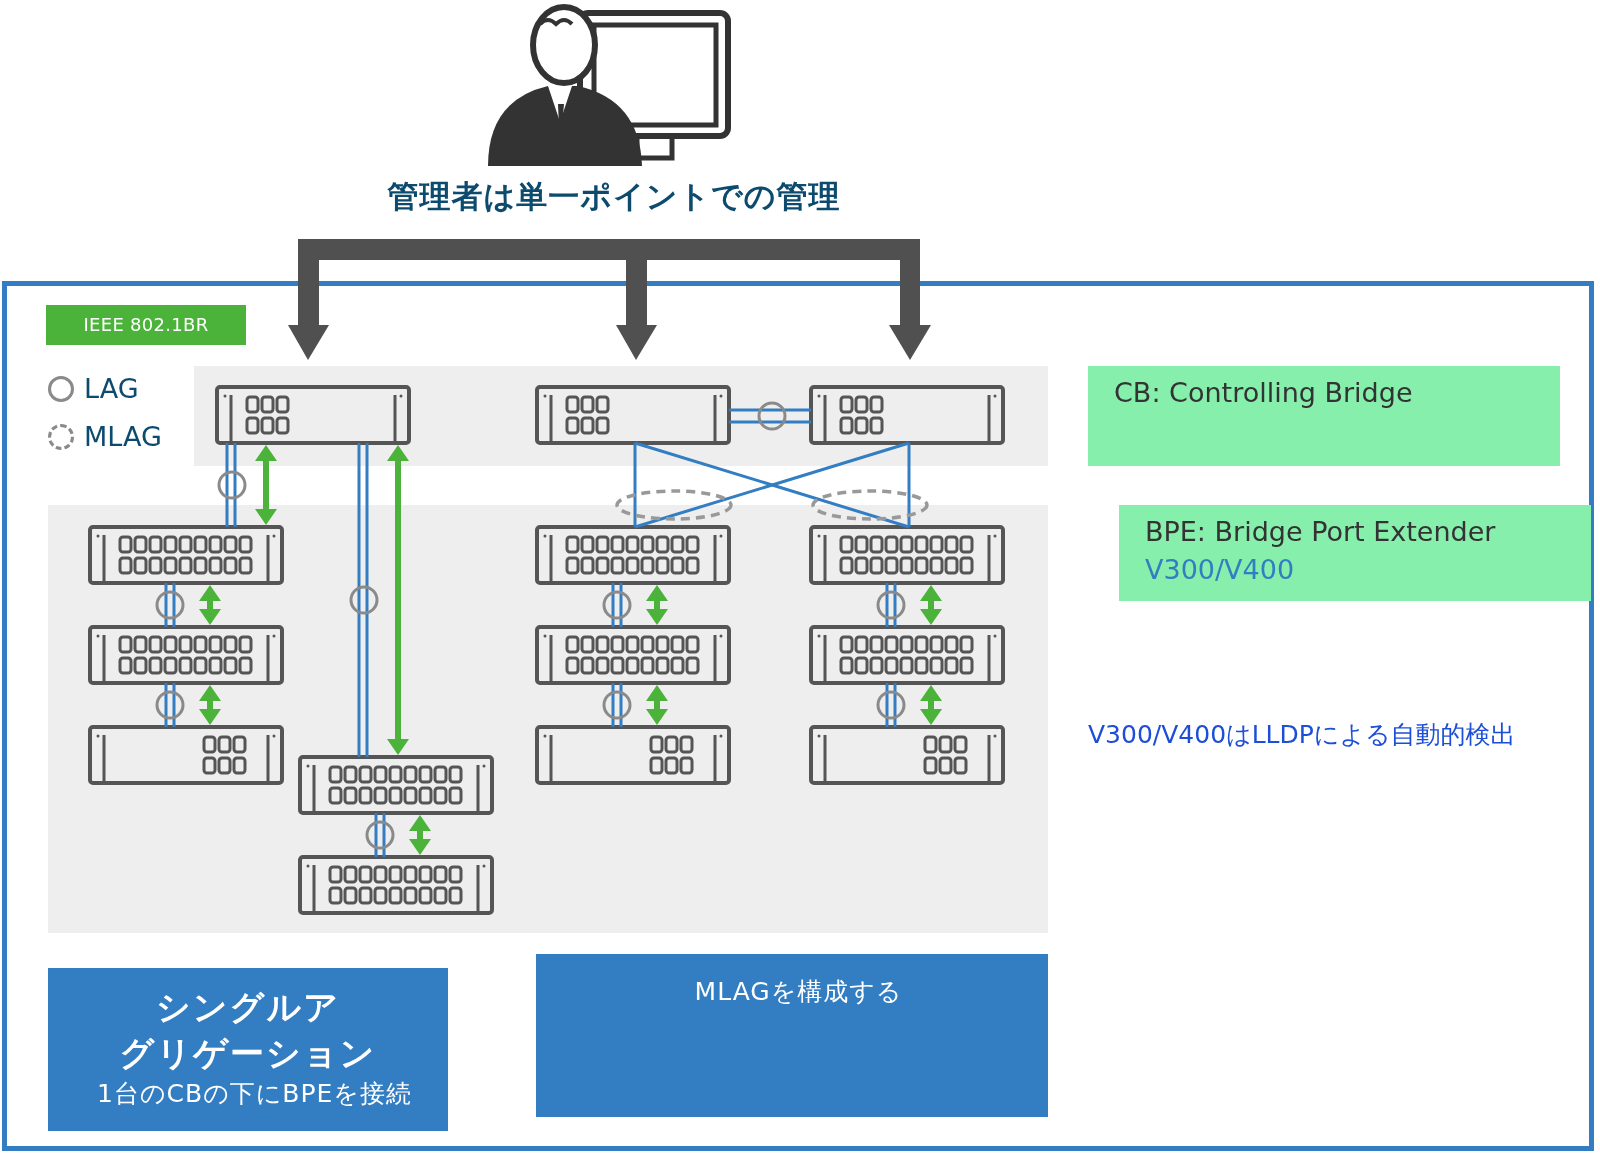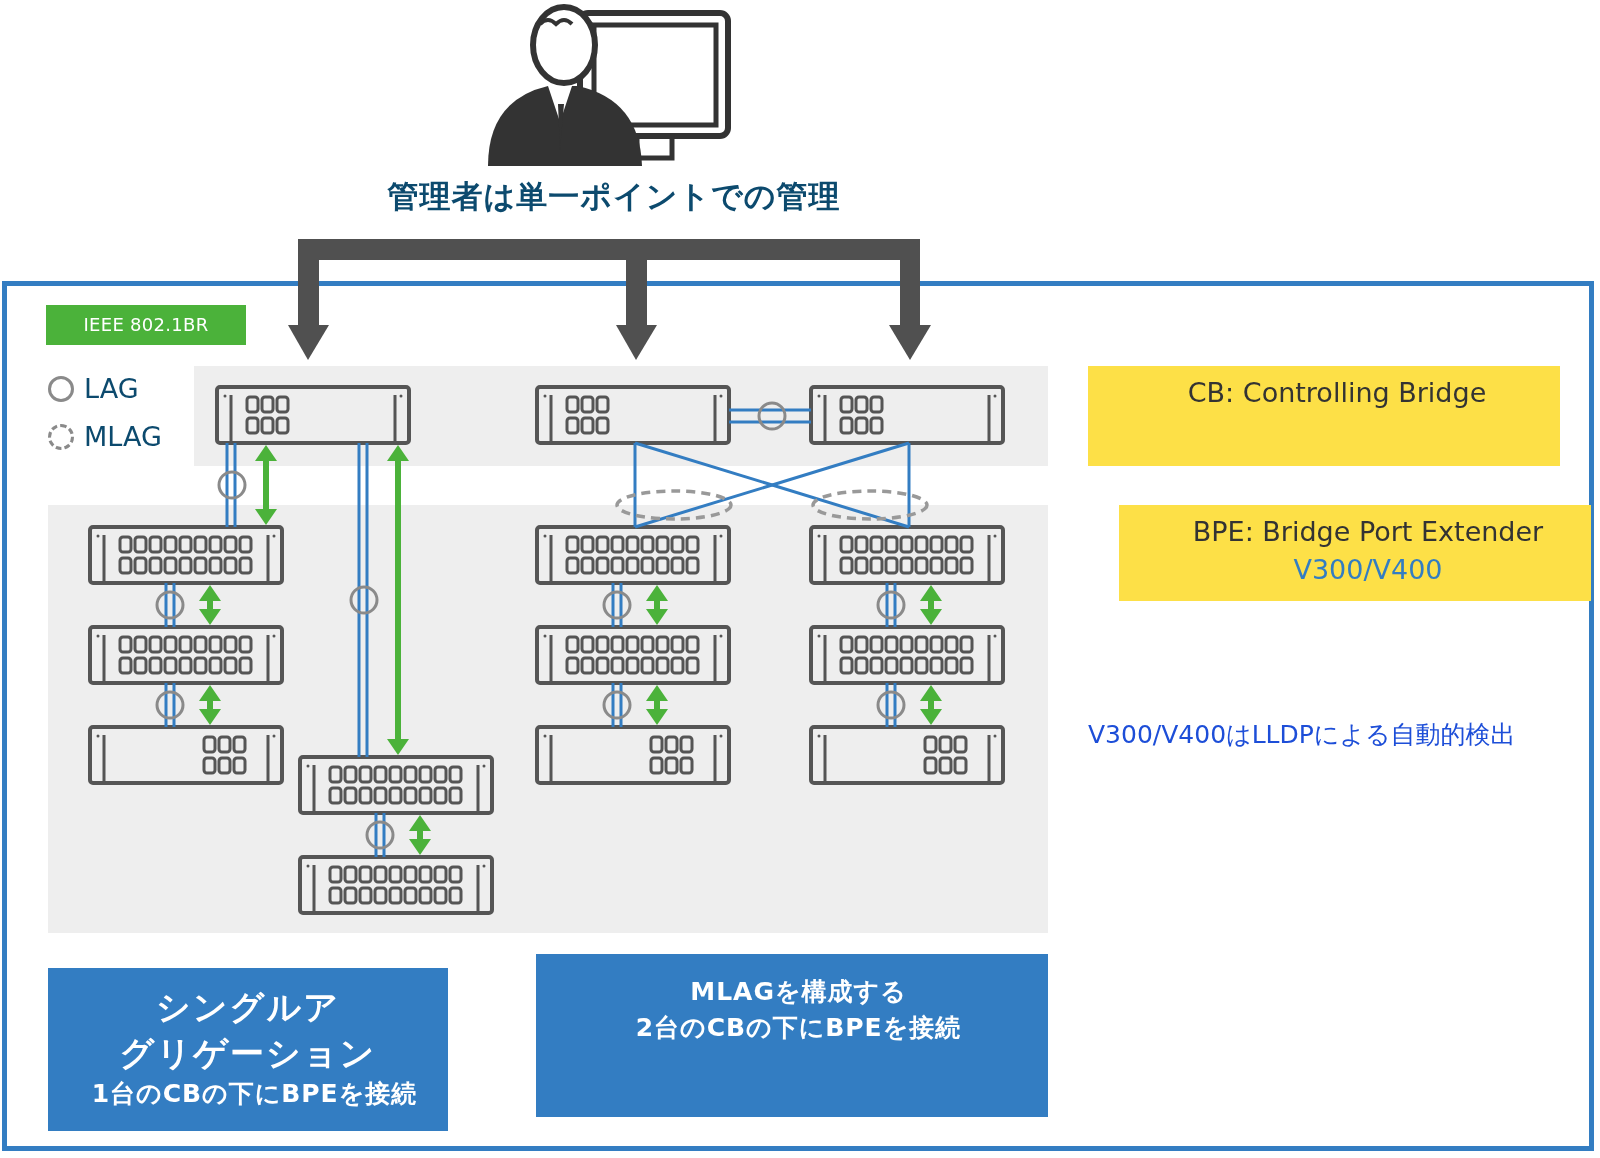--- a/index.html
+++ b/index.html
@@ -11,32 +11,32 @@
   #ieee-badge { left: 46px; top: 305px; width: 200px; height: 40px; background: #4bb23a;
                 color: #ffffff; font-size: 18px; line-height: 40px; text-align: center; letter-spacing: 0.3px; }
   .legend-item { font-size: 27px; color: #0c4a6e; display: flex; align-items: center; }
   .legend-sym { width: 26px; height: 26px; border-radius: 50%; box-sizing: border-box; margin-right: 10px; }
   #legend-lag { left: 48px; top: 373px; }
   #legend-lag .legend-sym { border: 3px solid #8a8a8a; }
   #legend-mlag { left: 48px; top: 421px; }
   #legend-mlag .legend-sym { border: 3px dashed #8a8a8a; }
   #cb-band { left: 194px; top: 366px; width: 854px; height: 100px; background: #eeeeee; }
   #bpe-band { left: 48px; top: 505px; width: 1000px; height: 428px; background: #eeeeee; }
-  .info-box { background: #fde047; box-sizing: border-box; padding: 8px 0 0 26px; text-align: center; }
+  .info-box { background: #86efac; box-sizing: border-box; padding: 8px 0 0 26px; }
   #info-cb { left: 1088px; top: 366px; width: 472px; height: 100px; }
   #info-bpe { left: 1119px; top: 505px; width: 472px; height: 96px; }
   .info-title { font-size: 27px; color: #333333; line-height: 38px; }
   .info-models { font-size: 27px; color: #337dc2; line-height: 38px; }
   #lldp-note { left: 1088px; top: 718px; font-size: 25px; color: #1d4ed8; }
   #top-caption { left: 0; width: 1228px; top: 176px; text-align: center; font-size: 31px; font-weight: bold; color: #0c4a6e; letter-spacing: 1px; }
   .mode-box { background: #337dc2; color: #ffffff; text-align: center; box-sizing: border-box; }
   #mode-single { left: 48px; top: 968px; width: 400px; height: 163px; padding-top: 16px; }
   #mode-dual { left: 536px; top: 954px; width: 512px; height: 163px; padding-top: 16px; }
   .mode-title { font-size: 34px; font-weight: bold; line-height: 46px; letter-spacing: 2px; }
-  .mode-sub { font-size: 25px; font-weight: bold; line-height: 36px; letter-spacing: 1px; padding-left: 13px; }
+  .mode-sub { font-size: 25px; font-weight: normal; line-height: 36px; letter-spacing: 1px; padding-left: 13px; }
   #diagram { left: 0; top: 0; width: 1600px; height: 1158px; }
 </style>
 </head>
 <body>
 
 <div class="abs" id="cb-band"></div>
 <div class="abs" id="bpe-band"></div>
 
 <div class="abs" id="frame"></div>
 
@@ -476,14 +476,13 @@
 </div>
 <div class="abs" id="lldp-note">V300/V400はLLDPによる自動的検出</div>
 
 <div class="abs mode-box" id="mode-single">
   <div class="mode-title">シングルア</div>
   <div class="mode-title">グリゲーション</div>
   <div class="mode-sub">1台のCBの下にBPEを接続</div>
 </div>
 <div class="abs mode-box" id="mode-dual">
   <div class="mode-sub" style="margin-top:4px">MLAGを構成する</div>
-  <div class="mode-sub">2台のCBの下にBPEを接続</div>
 </div>
 
 </body></html>

